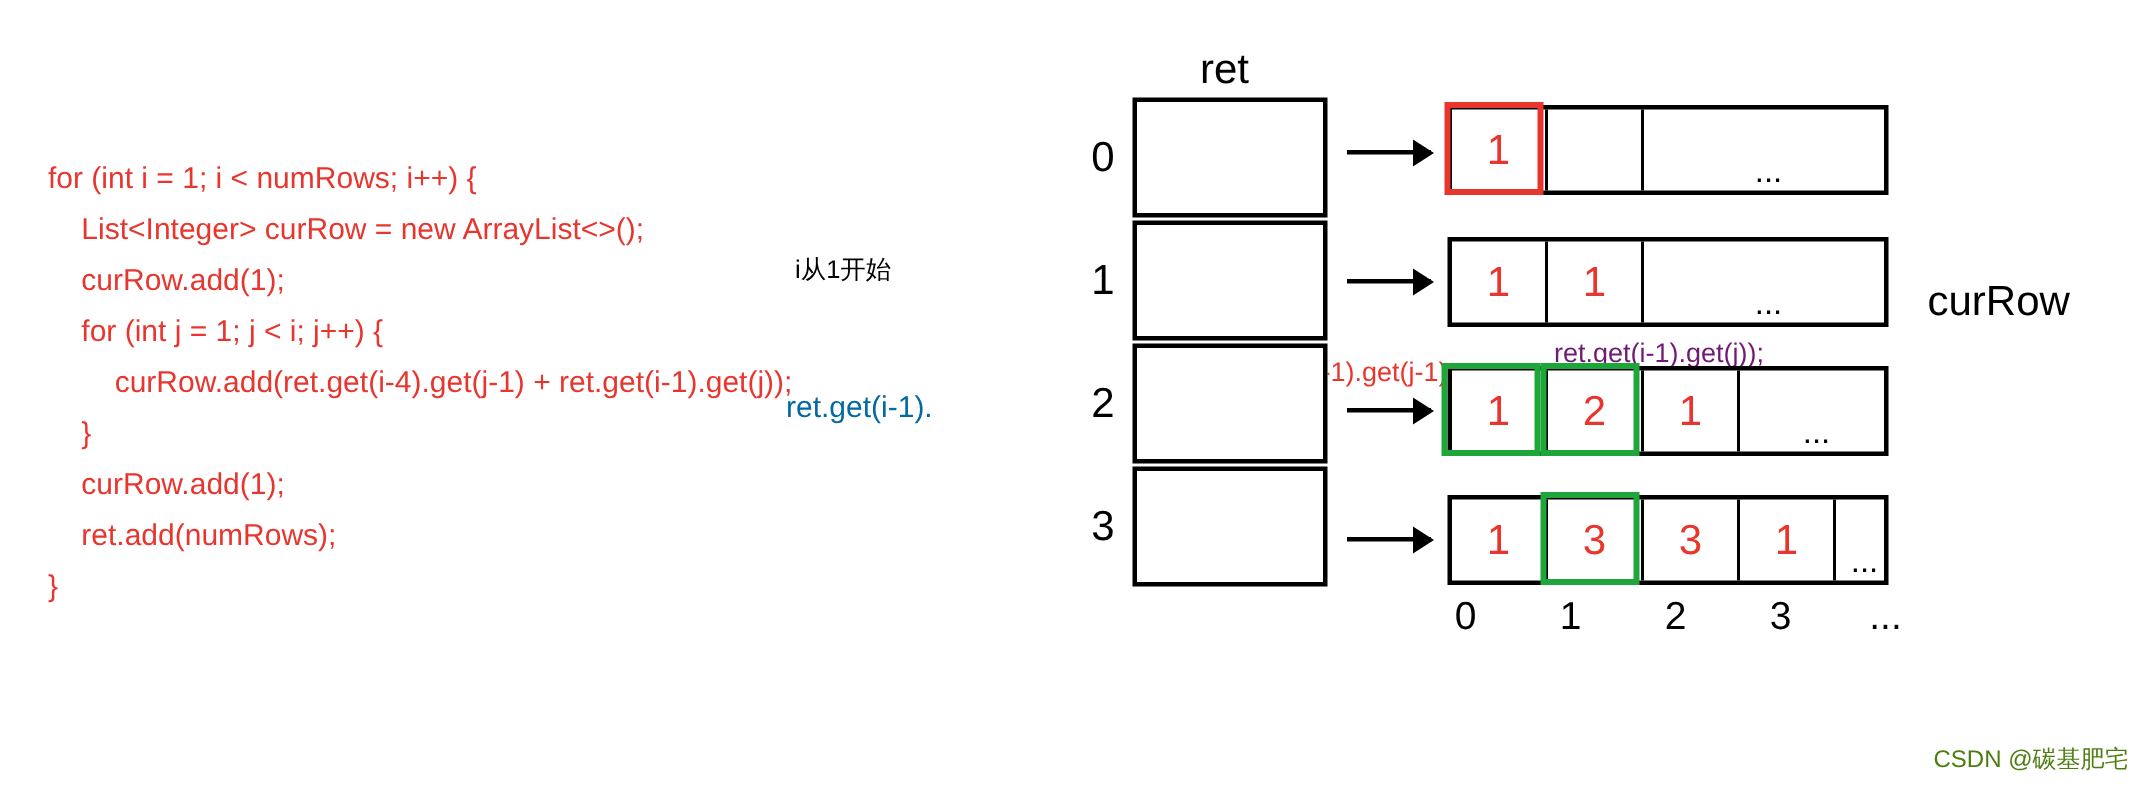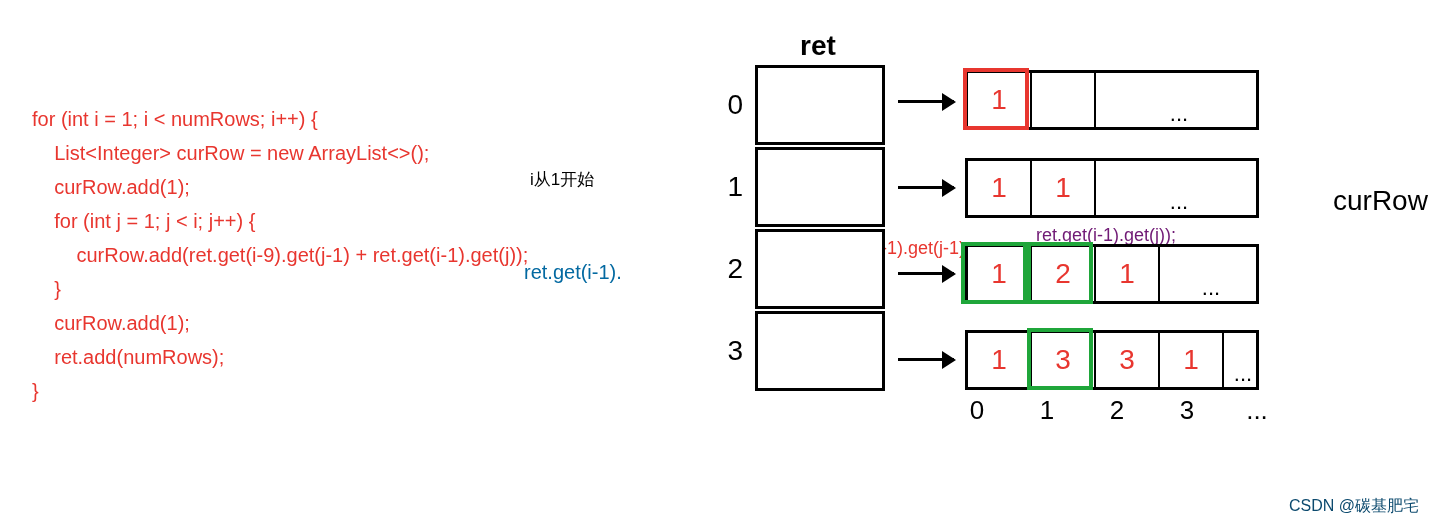--- a/index.html
+++ b/index.html
@@ -48,35 +48,34 @@
     top: 225px;
     color: #701a75;
     font-size: 18px;
   }
   .label-ret {
     position: absolute;
     left: 800px;
     top: 30px;
     color: #000;
     font-size: 28px;
-    font-weight: 700;
+    font-weight: 400;
   }
   .label-currow {
     position: absolute;
     left: 1285px;
     top: 185px;
     color: #000;
     font-size: 28px;
-    margin-left: 48px;
   }
   .watermark {
     position: absolute;
     right: 10px;
     bottom: 6px;
-    color: #0c4a6e;
+    color: #4d7c0f;
     font-size: 16px;
   }
 
   
   .ret-col { position: absolute; left: 755px; top: 65px; }
   .ret-slot {
     width: 130px; height: 80px;
     border: 3px solid #000;
     margin-bottom: 2px;
     background:#fff;
@@ -146,21 +145,21 @@
   .col-idx-row span { width: 26px; text-align:center; }
 </style>
 </head>
 <body>
 
 <div class="code-block">
 <span>for (int i = 1; i &lt; numRows; i++) {</span>
 <span>    List&lt;Integer&gt; curRow = new ArrayList&lt;&gt;();</span>
 <span>    curRow.add(1);</span>
 <span>    for (int j = 1; j &lt; i; j++) {</span>
-<span>        curRow.add(ret.get(i-9).get(j-1) + ret.get(i-1).get(j));</span>
+<span>        curRow.add(ret.get(i-4).get(j-1) + ret.get(i-1).get(j));</span>
 <span>    }</span>
 <span>    curRow.add(1);</span>
 <span>    ret.add(numRows);</span>
 <span>}</span>
 </div>
 
 <div class="annot-start">i从1开始</div>
 <div class="annot-retget">ret.get(i-1).</div>
 <div class="annot-retget-ij1">ret.get(i-1).get(j-1)</div>
 <div class="annot-retget-ij">ret.get(i-1).get(j));</div>

